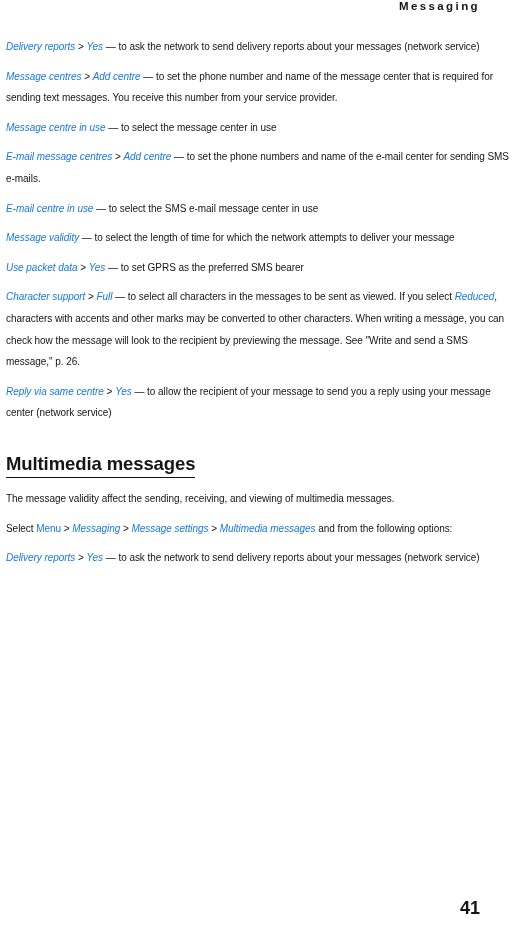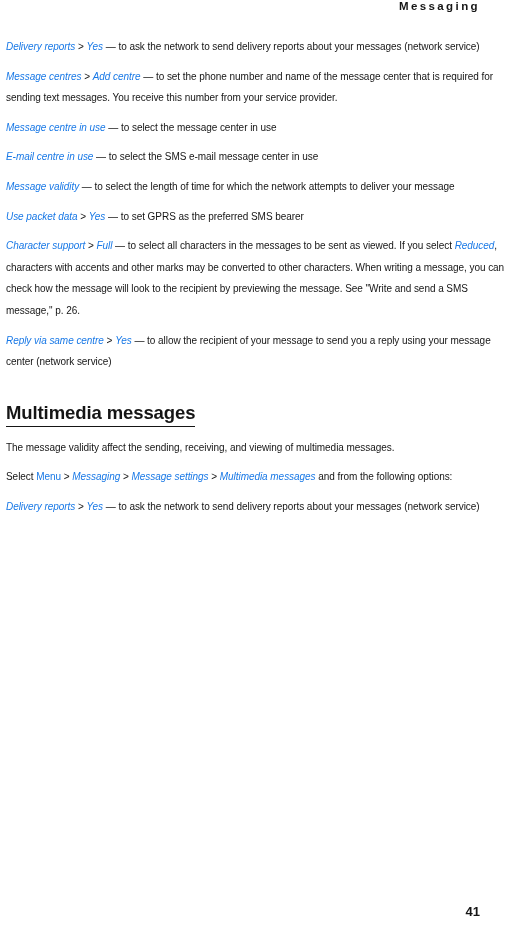--- a/index.html
+++ b/index.html
@@ -64,36 +64,37 @@
     display: inline-block;
     border-bottom: 1.6px solid #151515;
     line-height: 24px;
     letter-spacing: -0.1px;
   }
   .head-wrap { display: block; }
   .folio {
     position: absolute;
     right: 6px;
     bottom: 6px;
-    font-size: 13px;
+    font-size: 18px;
     font-weight: bold;
     color: #151515;
   }
 </style>
 </head>
 <body>
 
 <div class="page">
 
   <div class="running-head">Messaging</div>
 
   <div class="content" id="content">
       <p><span class="blue">Delivery reports</span><span> &gt; </span><span class="blue">Yes</span><span> — to ask the network to send delivery reports about your messages (network service)</span></p>
       <p><span class="blue">Message centres</span><span> &gt; </span><span class="blue">Add centre</span><span> — to set the phone number and name of the message center that is required for sending text messages. You receive this number from your service provider.</span></p>
       <p><span class="blue">Message centre in use</span><span> — to select the message center in use</span></p>
+      <p><span class="blue">E-mail message centres</span><span> &gt; </span><span class="blue">Add centre</span><span> — to set the phone numbers and name of the e-mail center for sending SMS e-mails.</span></p>
       <p><span class="blue">E-mail centre in use</span><span> — to select the SMS e-mail message center in use</span></p>
       <p><span class="blue">Message validity</span><span> — to select the length of time for which the network attempts to deliver your message</span></p>
       <p><span class="blue">Use packet data</span><span> &gt; </span><span class="blue">Yes</span><span> — to set GPRS as the preferred SMS bearer</span></p>
       <p><span class="blue">Character support</span><span> &gt; </span><span class="blue">Full</span><span> — to select all characters in the messages to be sent as viewed. If you select </span><span class="blue">Reduced</span><span>, characters with accents and other marks may be converted to other characters. When writing a message, you can check how the message will look to the recipient by previewing the message. See "Write and send a SMS message," p. 26.</span></p>
       <p><span class="blue">Reply via same centre</span><span> &gt; </span><span class="blue">Yes</span><span> — to allow the recipient of your message to send you a reply using your message center (network service)</span></p>
       <div class="head-wrap"><h2 class="section-head">Multimedia messages</h2></div>
       <p><span>The message validity affect the sending, receiving, and viewing of multimedia messages.</span></p>
       <p><span>Select </span><span class="blue-bold">Menu</span><span> &gt; </span><span class="blue">Messaging</span><span> &gt; </span><span class="blue">Message settings</span><span> &gt; </span><span class="blue">Multimedia messages</span><span> and from the following options:</span></p>
       <p><span class="blue">Delivery reports</span><span> &gt; </span><span class="blue">Yes</span><span> — to ask the network to send delivery reports about your messages (network service)</span></p>
     </div>

